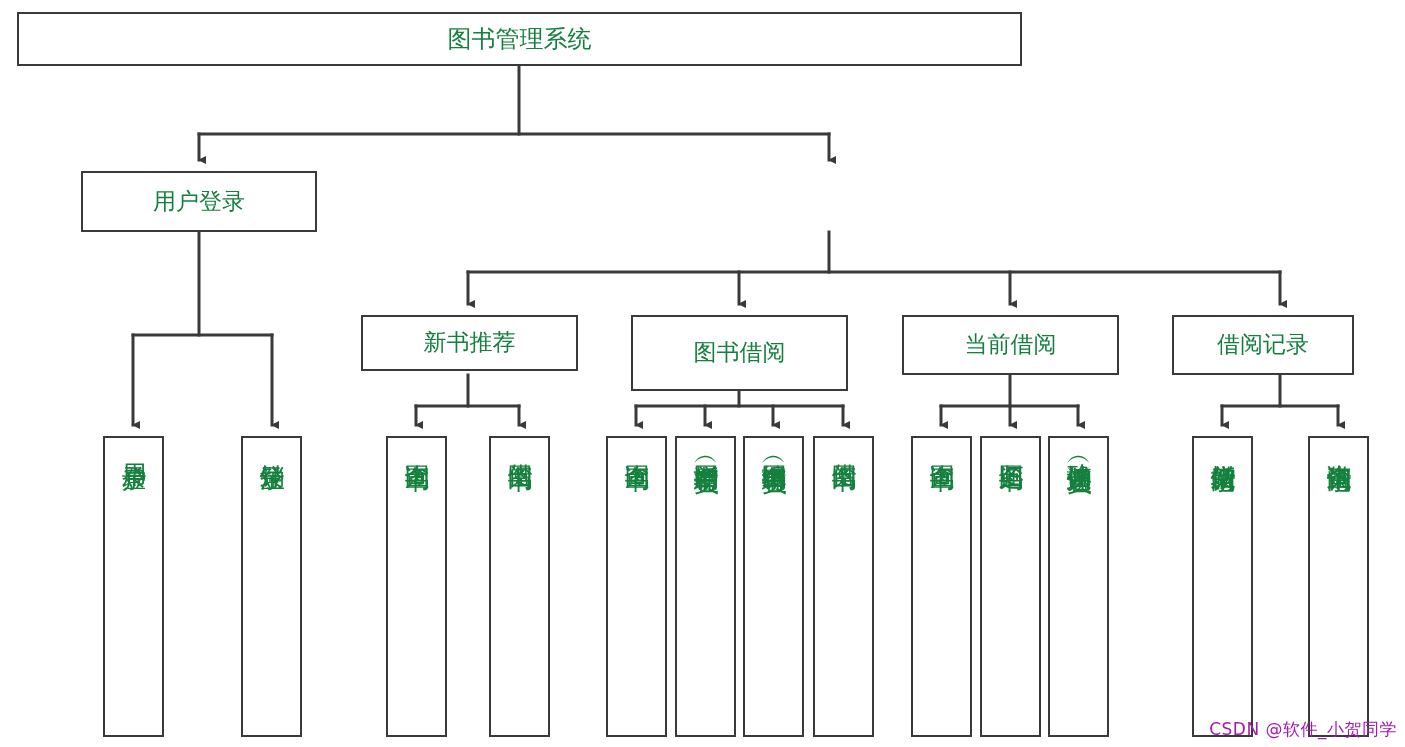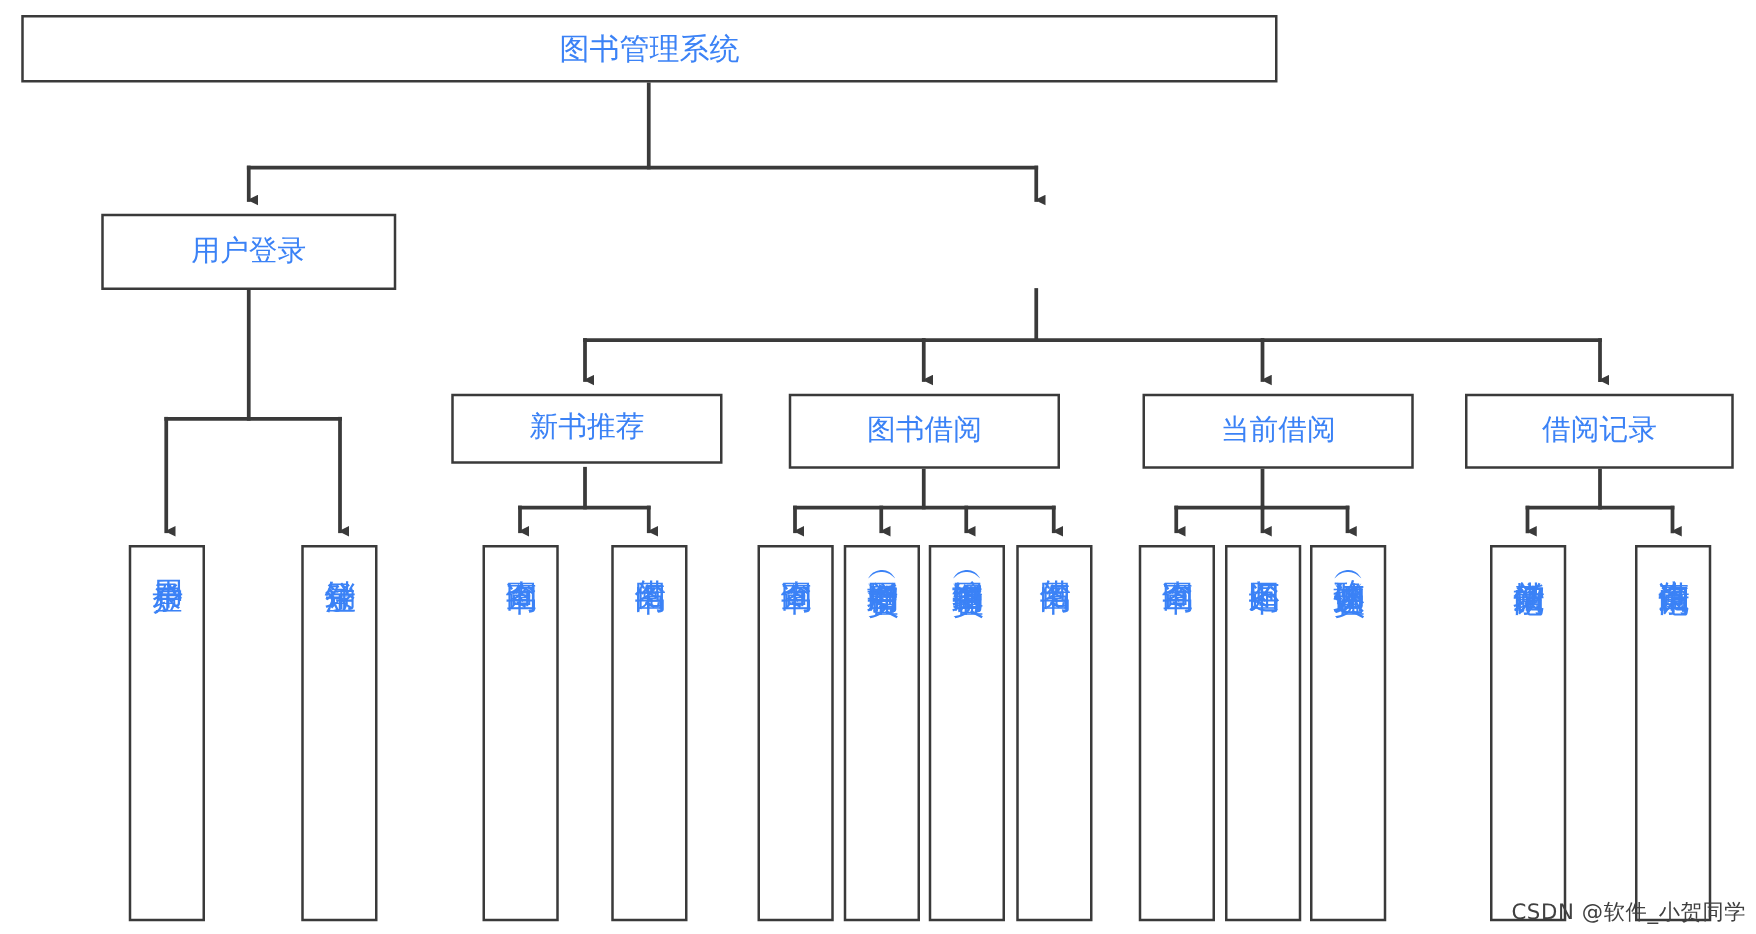--- a/index.html
+++ b/index.html
@@ -30,21 +30,21 @@
     position: absolute;
     box-sizing: border-box;
     border: 2px solid #3a3a3a;
     background: #ffffff;
     display: flex;
     align-items: center;
     justify-content: center;
     overflow: hidden;
   }
   .node .node-label {
-    color: #3b82f6;
+    color: #15803d;
     text-align: center;
     line-height: 1.18;
     white-space: nowrap;
   }
   
   .node.horiz .node-label {
     font-size: 23px;
     writing-mode: horizontal-tb;
   }
   .node.root .node-label {
@@ -66,21 +66,21 @@
     max-height: 286px;
   }
   .node.vert.tall .node-label {
     max-height: 292px;
   }
   #watermark {
     position: absolute;
     right: 8px;
     bottom: 6px;
     font-size: 17px;
-    color: #404040;
+    color: #a21caf;
     letter-spacing: 0.5px;
     user-select: none;
     white-space: nowrap;
   }
 </style>
 </head>
 <body>
 
 <div id="diagram-canvas">
 
@@ -143,29 +143,29 @@
 
   <div class="node horiz" style="left:81px; top:171px; width:236px; height:61px;">
     <span class="node-label">用户登录</span>
   </div>
 
 
   <div class="node horiz" style="left:361px; top:315px; width:217px; height:56px;">
     <span class="node-label">新书推荐</span>
   </div>
 
-  <div class="node horiz" style="left:631px; top:315px; width:217px; height:60px;">
+  <div class="node horiz" style="left:631px; top:315px; width:217px; height:76px;">
     <span class="node-label">图书借阅</span>
   </div>
 
-  <div class="node horiz" style="left:902px; top:315px; width:217px; height:60px;margin-left:12px;">
+  <div class="node horiz" style="left:902px; top:315px; width:217px; height:60px;">
     <span class="node-label">当前借阅</span>
   </div>
 
-  <div class="node horiz" style="left:1172px; top:315px; width:215px; height:60px;">
+  <div class="node horiz" style="left:1172px; top:315px; width:182px; height:60px;">
     <span class="node-label">借阅记录</span>
   </div>
 
   <div class="node vert" style="left:103px; top:436px; width:61px; height:301px;">
     <span class="node-label">用户登录</span>
   </div>
 
   <div class="node vert" style="left:241px; top:436px; width:61px; height:301px;">
     <span class="node-label">注销登录</span>
   </div>

